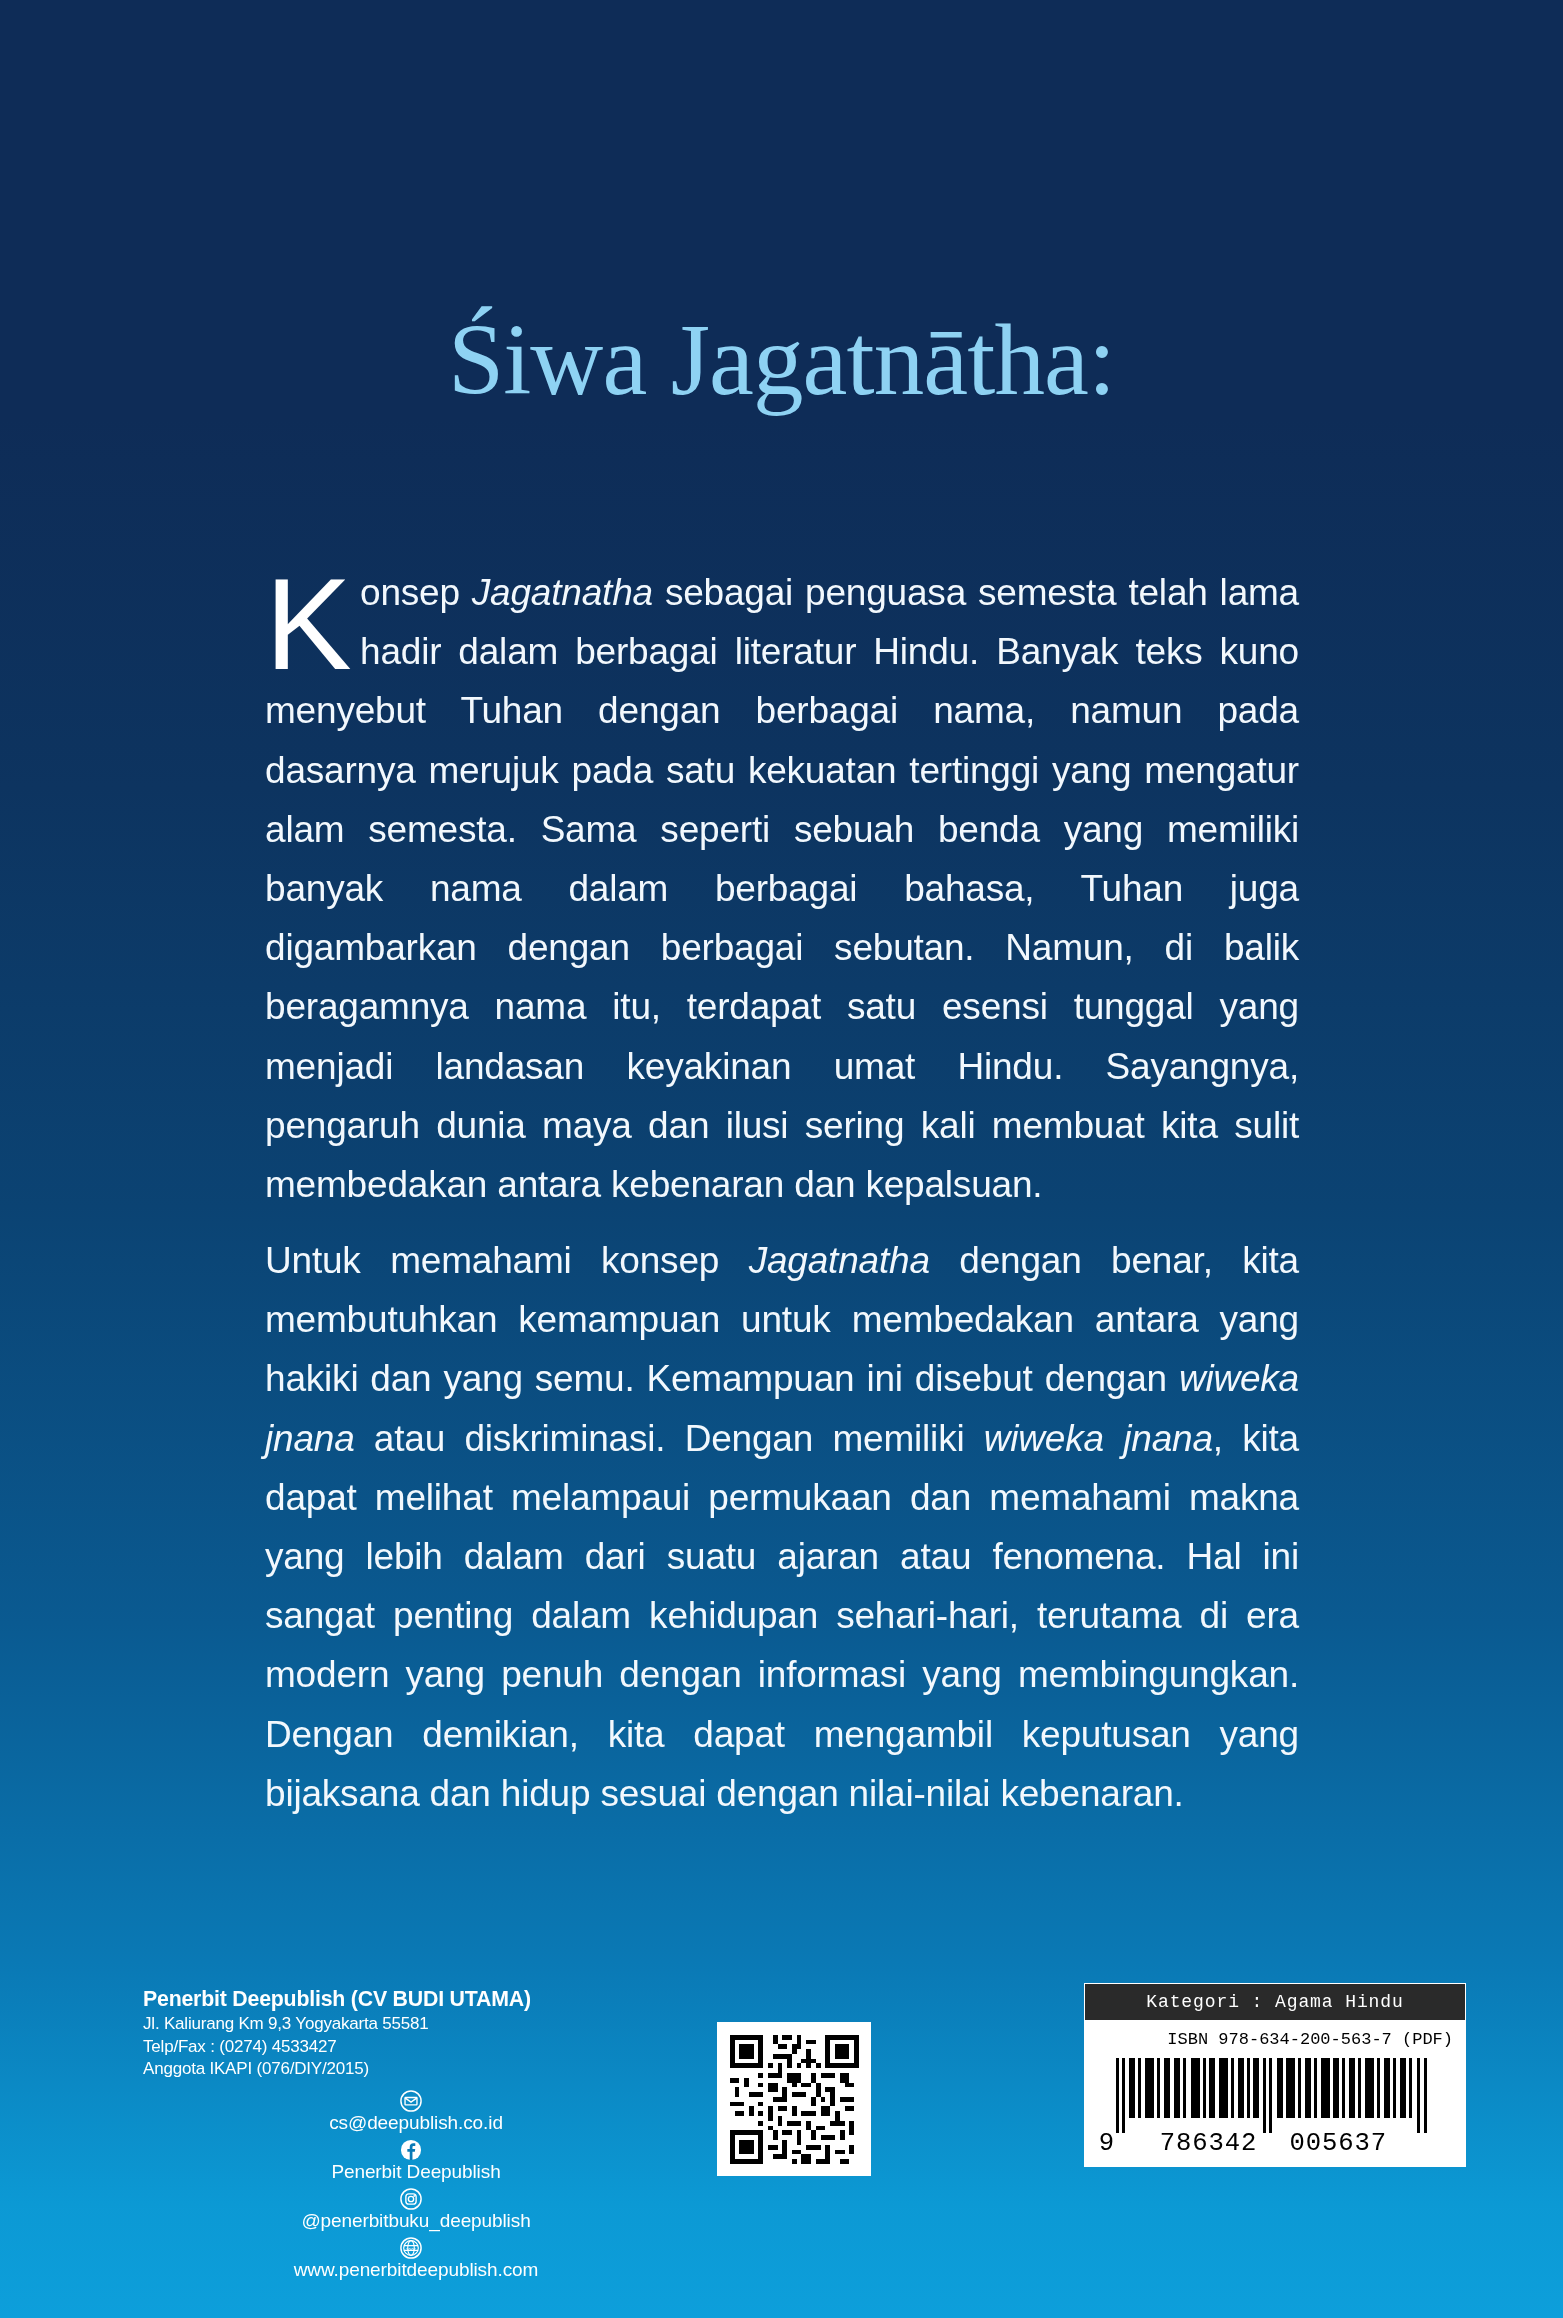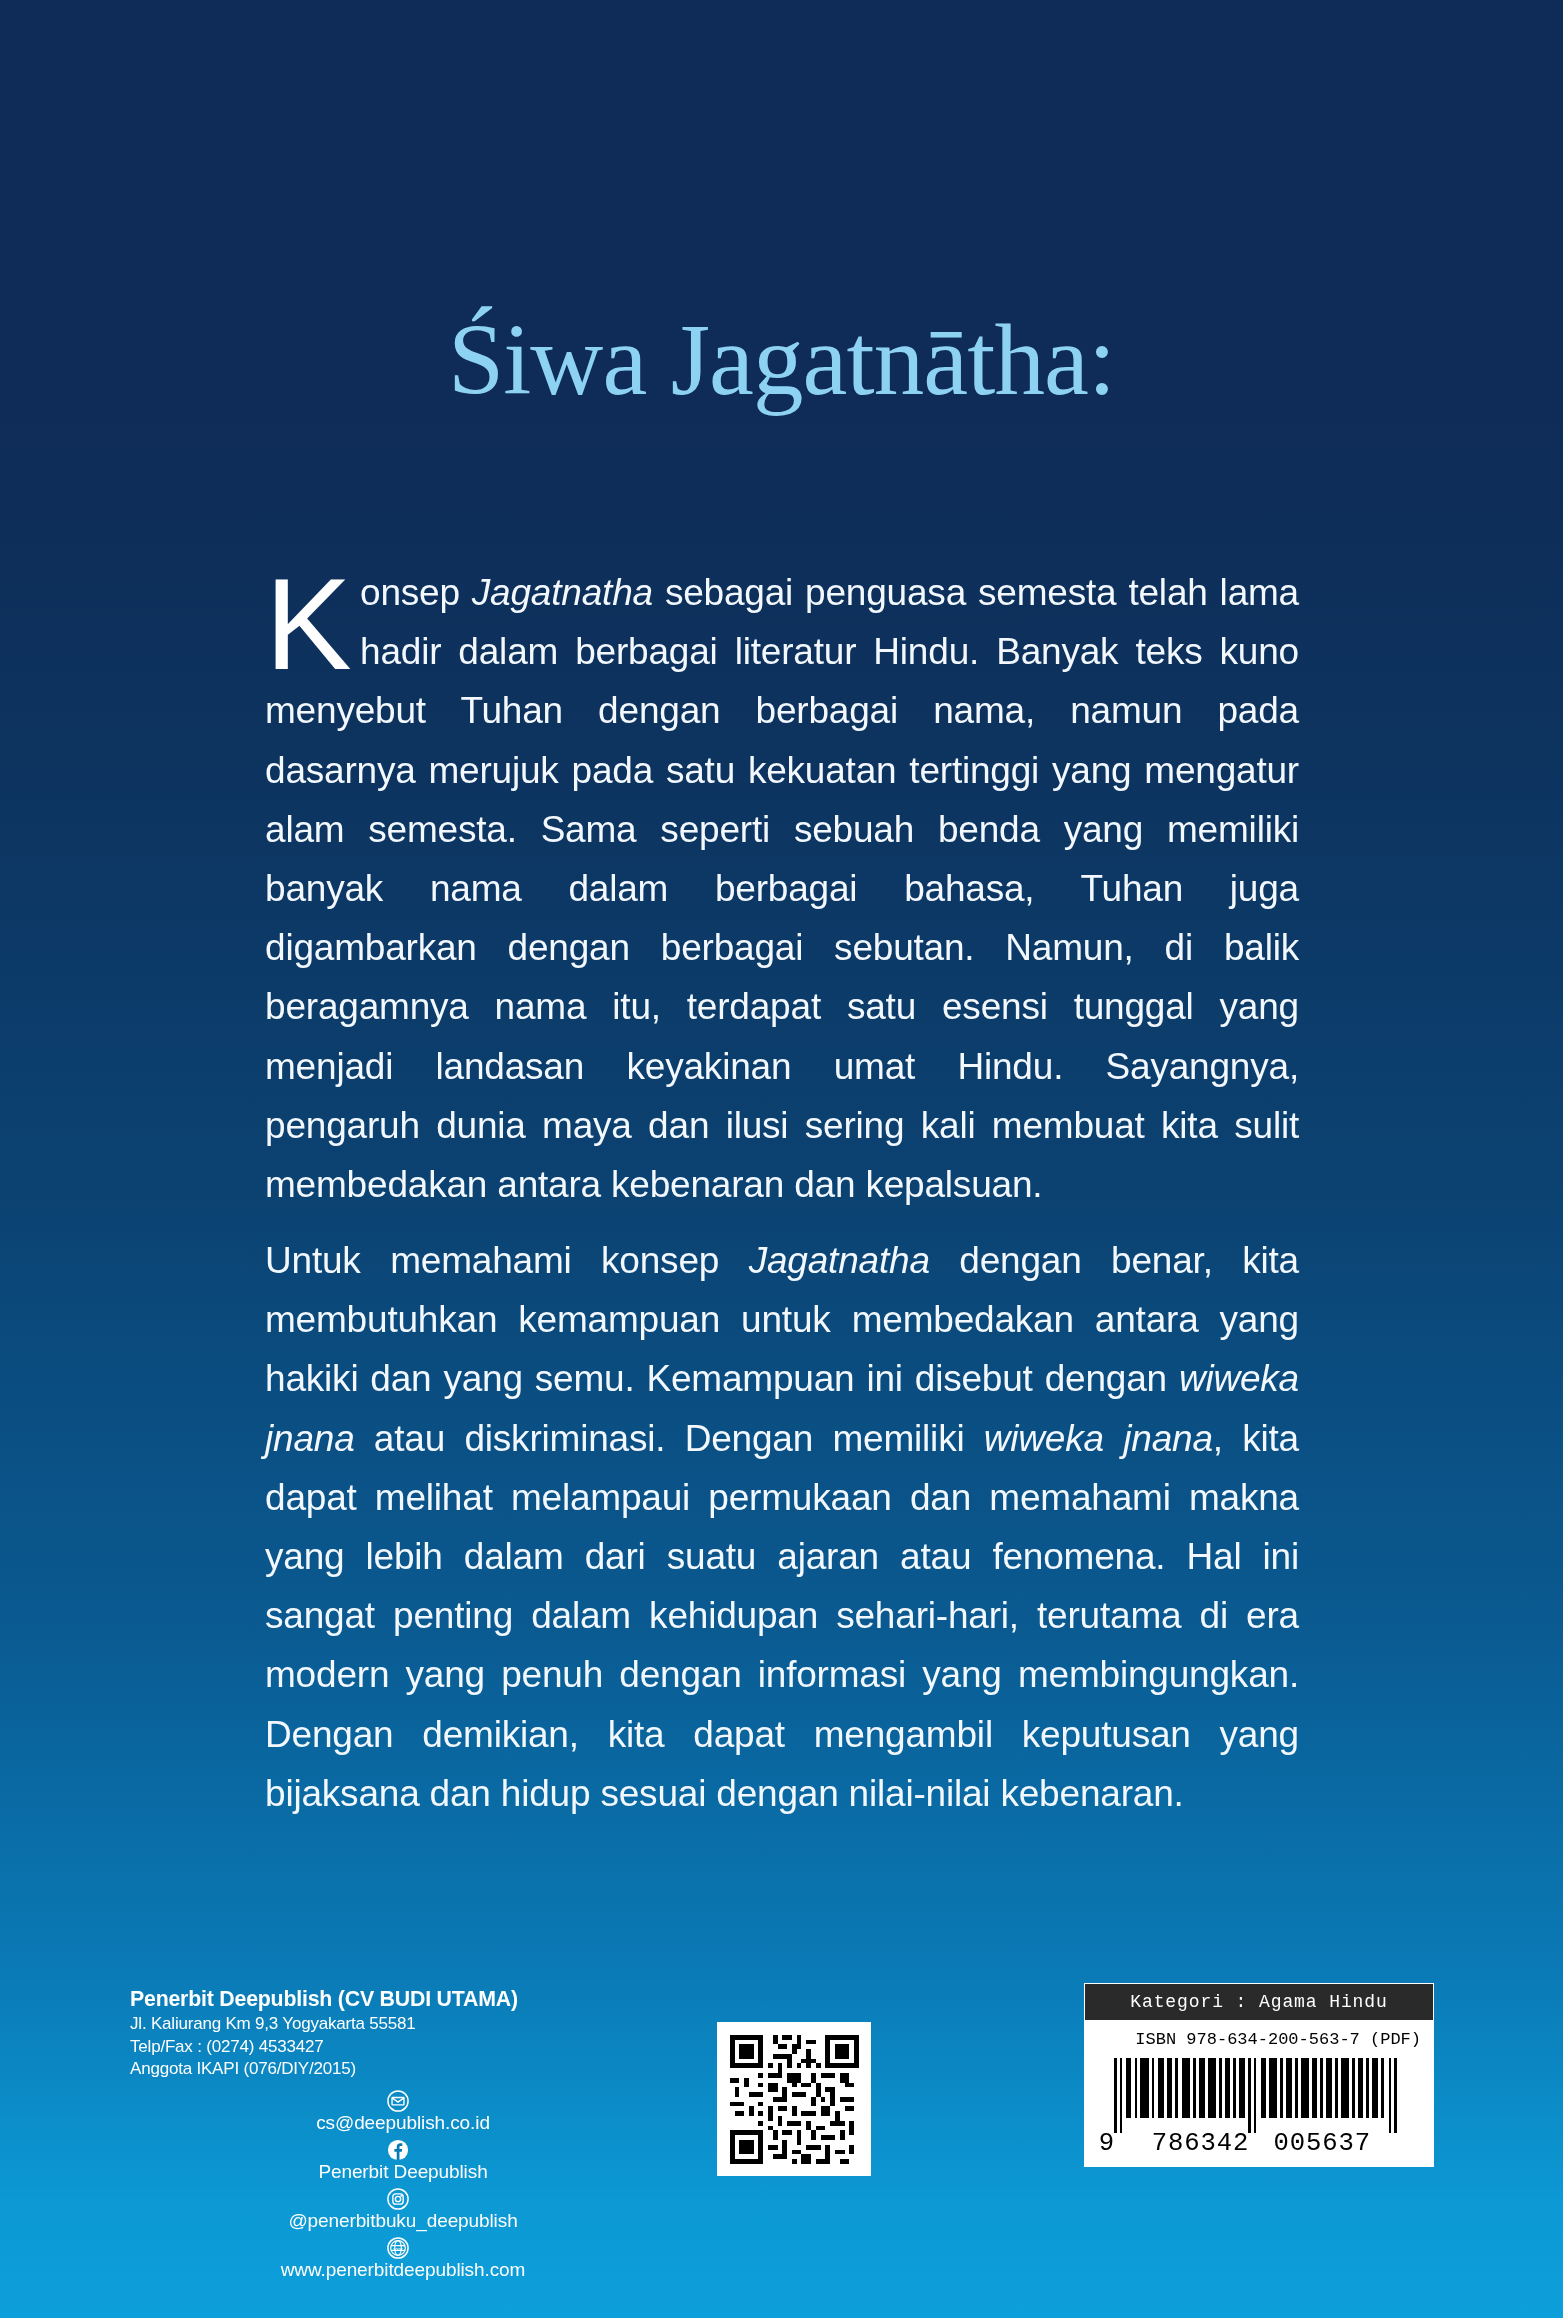--- a/index.html
+++ b/index.html
@@ -92,21 +92,21 @@
   .footer {
     position: absolute;
     left: 0;
     right: 0;
     bottom: 0;
     height: 358px;
   }
 
   .publisher {
     position: absolute;
-    left: 130px;
+    left: 143px;
     top: 25.6px;
     width: 546px;
     color: #ffffff;
   }
 
   .pub-name {
     font-size: 21.3px;
     font-weight: bold;
     margin: 0 0 2.6px 0;
     letter-spacing: -0.2px;
@@ -154,21 +154,21 @@
     padding: 7.7px;
     box-sizing: border-box;
   }
   .qr-wrap svg { display: block; width: 100%; height: 100%; }
 
   
   .isbn-box {
     position: absolute;
     left: 1084px;
     top: 22px;
-    width: 350px;
+    width: 382px;
     background: #ffffff;
     box-sizing: border-box;
     border: 1.7px solid #ffffff;
   }
 
   .isbn-cat {
     background: #2a2a2a;
     color: #ffffff;
     font-family: "Liberation Mono", monospace;
     font-size: 18px;

